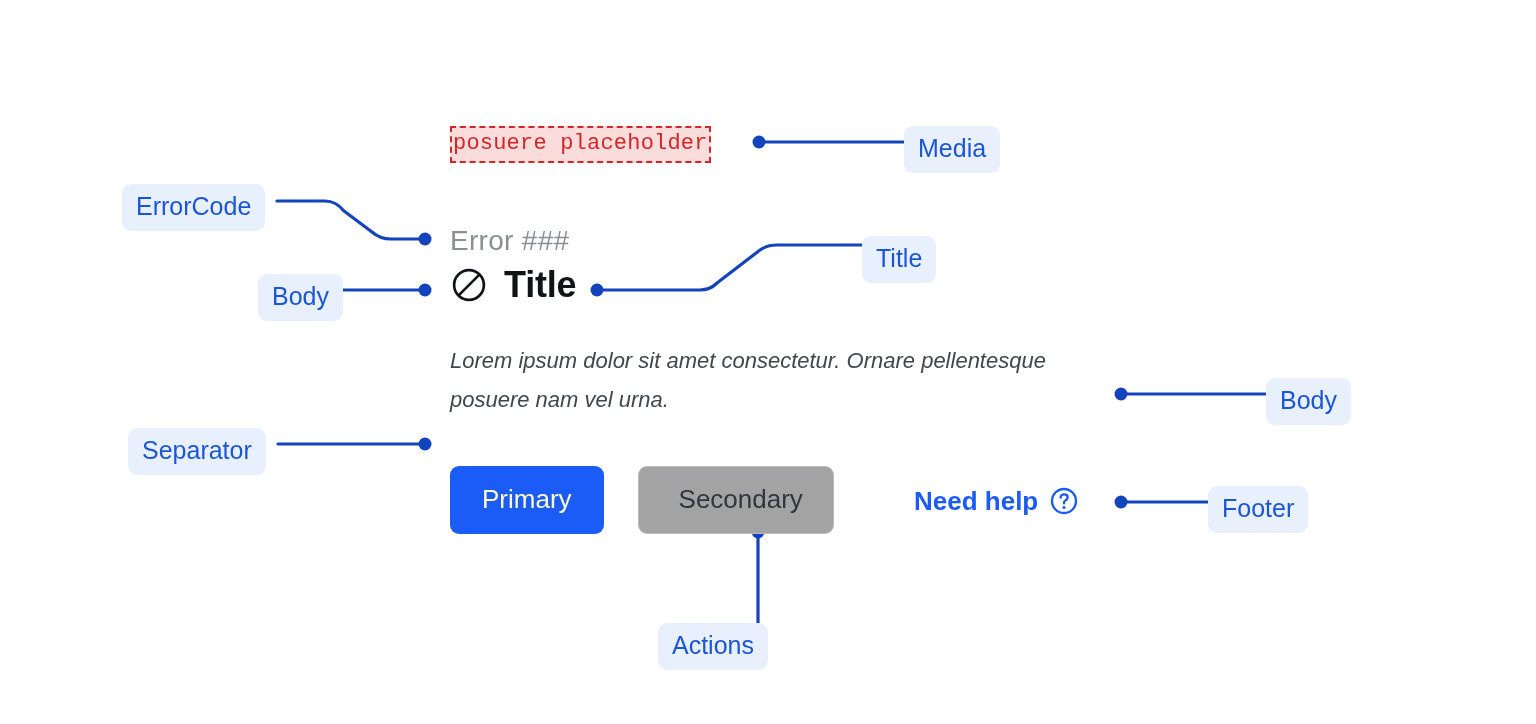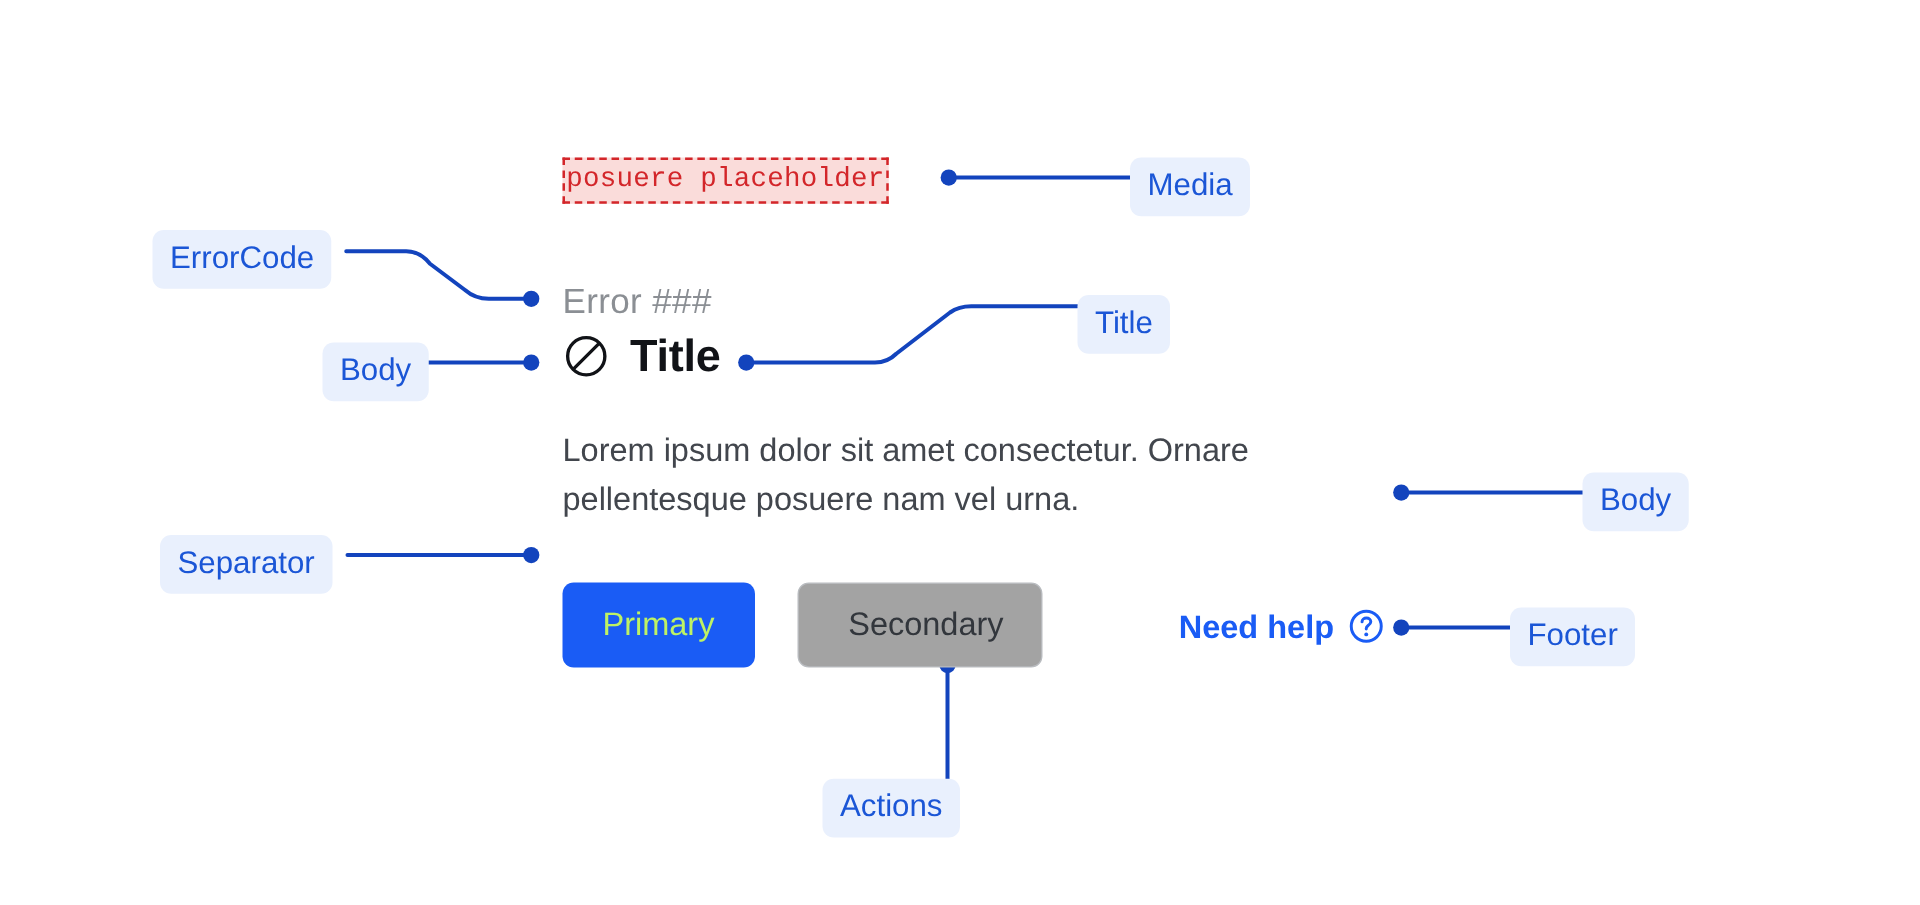--- a/index.html
+++ b/index.html
@@ -88,43 +88,44 @@
     line-height: 1;
     letter-spacing: -0.2px;
   }
 
   .body-text {
     position: absolute;
     left: 450px;
     top: 341px;
     width: 650px;
     color: #42464d;
-    font-size: 26px;
+    font-size: 22px;
     line-height: 39px;
+    font-style: italic;
   }
 
   .actions {
     position: absolute;
     left: 450px;
     top: 466px;
     display: flex;
     align-items: center;
     gap: 34px;
   }
   .btn {
     font-size: 26px;
     line-height: 1;
     border-radius: 9px;
     box-sizing: border-box;
     font-family: "Liberation Sans", sans-serif;
     cursor: pointer;
   }
   .btn-primary {
     background: #1a5cf5;
-    color: #bef264;
+    color: #fef9c3;
     border: none;
     padding: 20px 32px 22px 32px;
   }
   .btn-secondary {
     background: #a3a3a3;
     color: #32363c;
     border: 1.5px solid #b9bcc0;
     padding: 19px 30px 21px 40px;
   }
 
@@ -133,21 +134,20 @@
     left: 914px;
     top: 486px;
     display: flex;
     align-items: center;
     gap: 11px;
     color: #1a5cf5;
     font-size: 26px;
     font-weight: bold;
     line-height: 1;
     cursor: pointer;
-    margin-left: 29px;
   }
   .help-icon {
     width: 30px;
     height: 30px;
     display: block;
   }
 </style>
 </head>
 <body>
 

